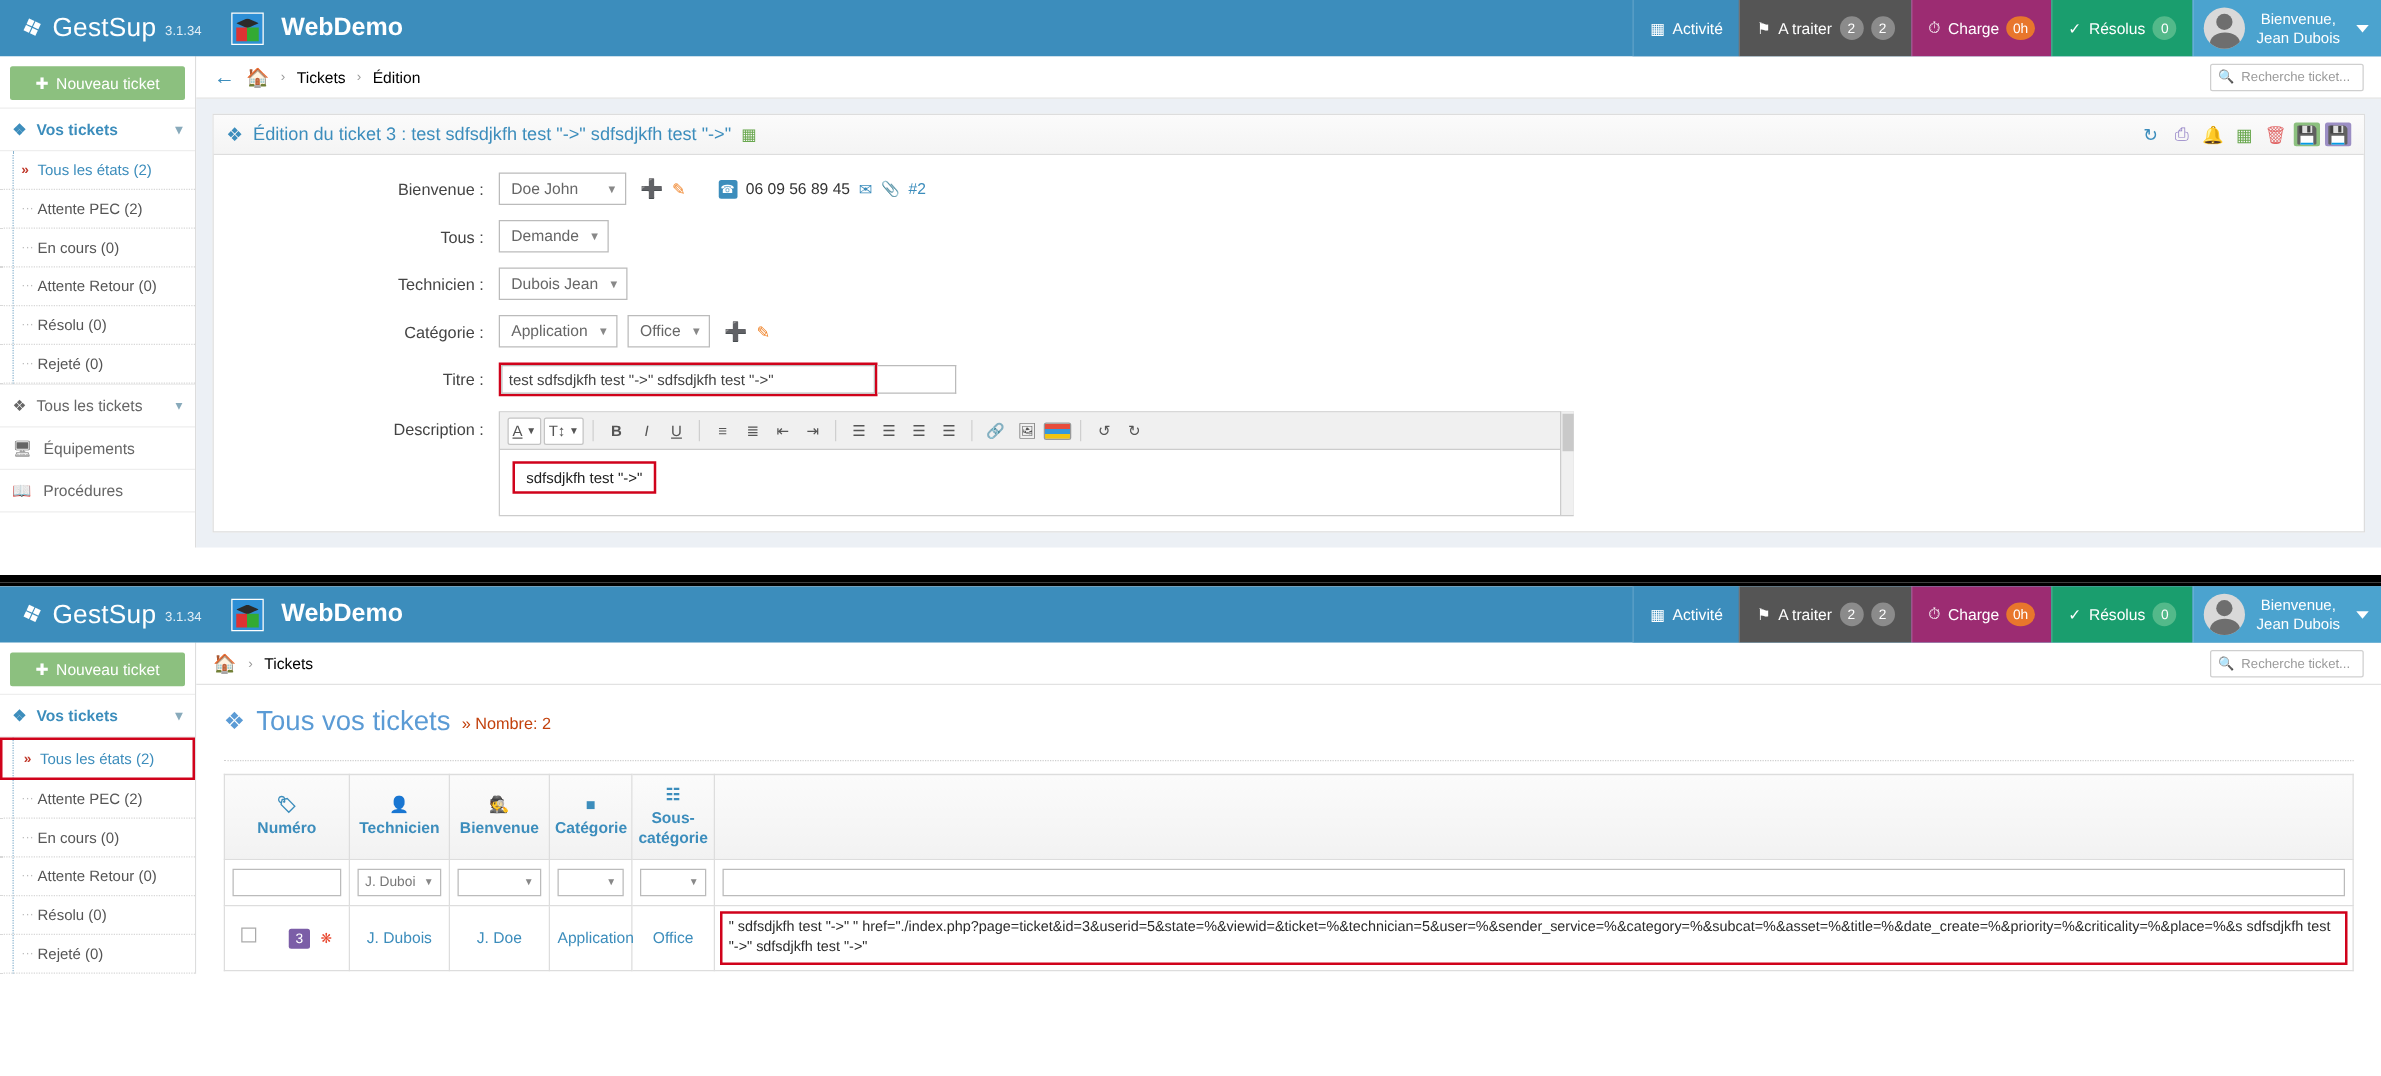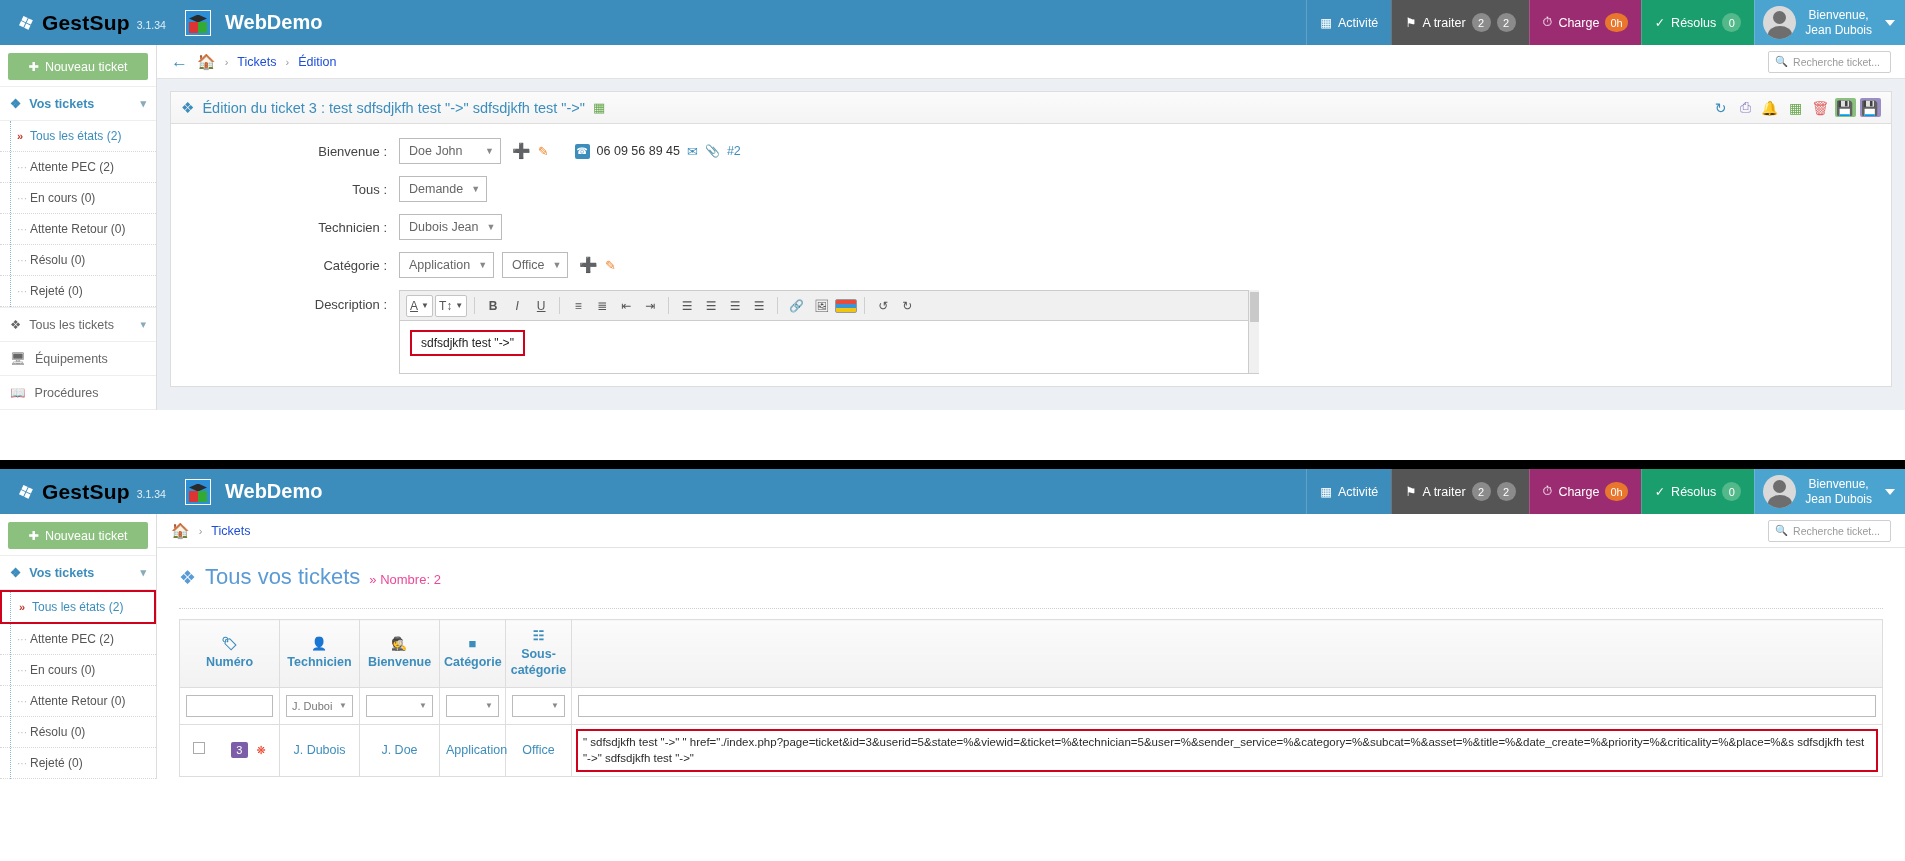--- a/index.html
+++ b/index.html
@@ -18,21 +18,21 @@
 
   .topbar {
     position: relative; height: 45px; background: #3c8dbc;
     display: flex; align-items: center;
   }
   .brand {
     display: flex; align-items: center; gap: 7px;
     padding-left: 17px; min-width: 175px;
   }
   .brand-logo { font-size: 20px; color: #fff; transform: rotate(-20deg); display:inline-block; }
-  .brand-name { color: #000000; font-size: 21px; font-weight: 700; letter-spacing: .2px; }
+  .brand-name { color: #ffffff; font-size: 21px; font-weight: 400; letter-spacing: .2px; }
   .brand-ver { color: #e2eef6; font-size: 10.5px; align-self: flex-end; margin-bottom: 4px; }
   .cube-ico {
     width: 26px; height: 26px; border: 1px solid #fff; margin-left: 10px;
     background:
       linear-gradient(135deg, #2d8fd6 0%, #2d8fd6 100%);
     position: relative; flex: none;
   }
   .cube-ico::before {
     content:''; position:absolute; left:3px; top:4px; width:18px; height:8px;
     background:#2b2b2b; clip-path: polygon(50% 0, 100% 50%, 50% 100%, 0 50%);
@@ -101,21 +101,21 @@
   .redbox2 { border: 2px solid #d0021b; }
 
   
   .content { flex: 1; background: #ecf0f5; min-width: 0; }
   .crumbbar {
     background: #fff; border-bottom: 1px solid #e2e2e2;
     height: 34px; display:flex; align-items:center; padding: 0 14px; gap: 9px;
   }
   .crumb-back { color:#3c8dbc; font-size: 17px; }
   .crumb-home { color:#3c8dbc; font-size: 15px; }
-  .crumb { color:#1d4ed8; font-size: 12.5px; }
+  .crumb { color:#000000; font-size: 12.5px; }
   .crumb-sep { color:#999; font-size: 11px; }
   .searchbox {
     margin-left: auto; width: 123px; height: 22px; border: 1px solid #cfcfcf;
     border-radius: 2px; display:flex; align-items:center; gap:5px; padding: 0 6px;
     font-size: 10.5px; color:#9a9a9a; background:#fff;
   }
 
   .card {
     margin: 12px 13px; background: #fff; border: 1px solid #ddd; border-top: 1px solid #ddd;
   }
@@ -172,21 +172,21 @@
   .earea { height: 52px; padding: 9px 10px; position: relative; }
   .edesc { border: 2px solid #d0021b; display:inline-block; padding: 4px 9px; font-size: 12px; color:#222; }
   .escroll { position:absolute; right:-1px; top:-31px; width: 11px; bottom:0; background:#f0f0f0; border-left:1px solid #ccc; }
   .escroll::before { content:''; position:absolute; left:1px; top:2px; width:9px; height:30px; background:#c9c9c9; }
 
   
   .pg-title { display:flex; align-items:baseline; gap: 9px; padding: 16px 0 0 22px; }
   .pg-title .h {
     color:#5b9bd5; font-size: 22px; font-weight: 400; display:flex; align-items:center; gap:9px;
   }
-  .pg-title .sub { color:#ec4899; font-size: 13px; }
+  .pg-title .sub { color:#c2410c; font-size: 13px; }
   .tbl-wrap { margin: 18px 22px 0 22px; border-top: 1px dotted #cfcfcf; padding-top: 10px; }
   table.tickets { border-collapse: collapse; width: 100%; table-layout: fixed; }
   table.tickets th {
     background: linear-gradient(#fbfbfb,#f2f2f2); border: 1px solid #ddd;
     color:#3c8dbc; font-size: 12.5px; font-weight: 600; padding: 8px 4px; vertical-align: middle;
     line-height: 1.25;
   }
   table.tickets th .thico { display:block; font-size: 13px; margin-bottom: 3px; color:#3c8dbc; }
   table.tickets td { border: 1px solid #ddd; padding: 7px 6px; font-size: 12.5px; color:#3c8dbc; text-align:center; }
   .filt-row td { background:#fff; padding: 6px; }
@@ -381,20 +381,27 @@
                 <span class="ar">▼</span>
               </div>
               <div class="sel" style="margin-left:8px;">
                 <span>Office</span>
                 <span class="ar">▼</span>
               </div>
               <span class="icoplus">➕</span>
               <span class="icopen">✎</span>
             </div>
 
+            <div class="frow">
+              <div class="flabel">Titre :</div>
+              <div class="titre-wrap">
+                <div class="titre-input">test sdfsdjkfh test "-&gt;"  sdfsdjkfh test "-&gt;"</div>
+              </div>
+              <div class="titre-tail"></div>
+            </div>
 
             <div class="frow" style="align-items:flex-start;">
               <div class="flabel" style="padding-top:7px;">Description :</div>
               <div class="editor">
                 <div class="etools">
                   <div class="eb box">
                       <span style="text-decoration:underline;">A</span>
                       <span style="font-size:8px;">▼</span>
                     </div>
                   <div class="eb box">

